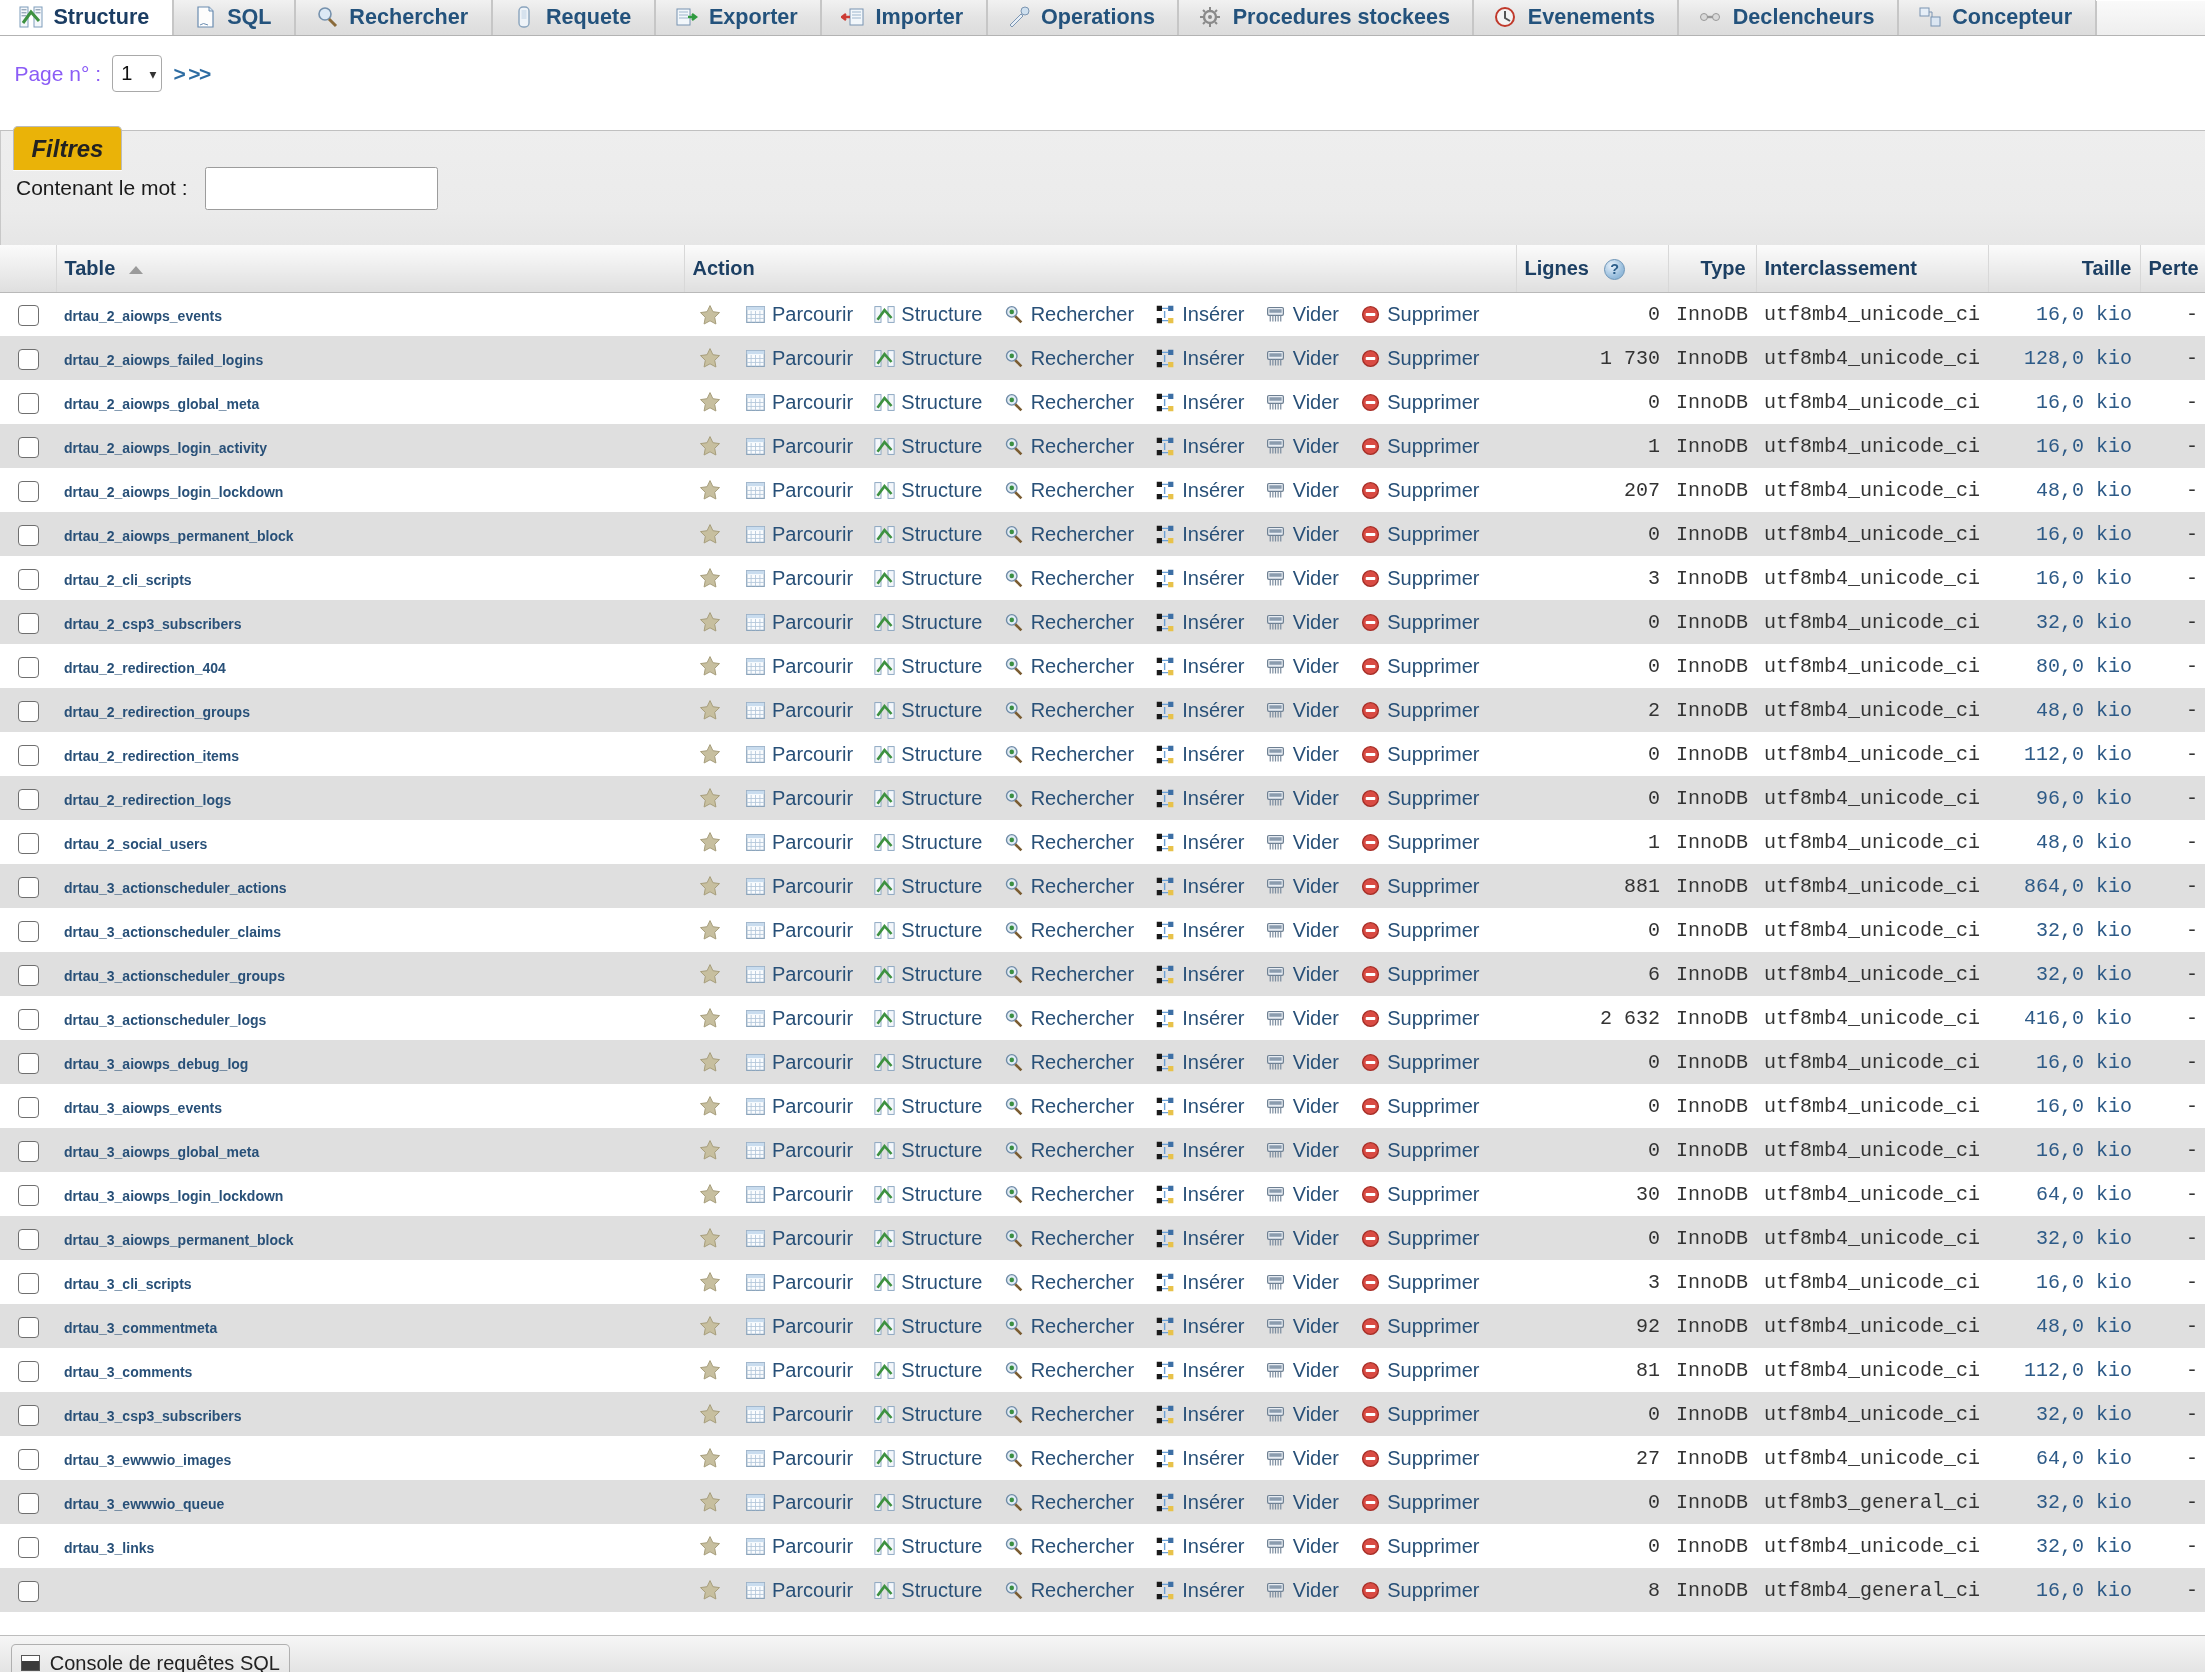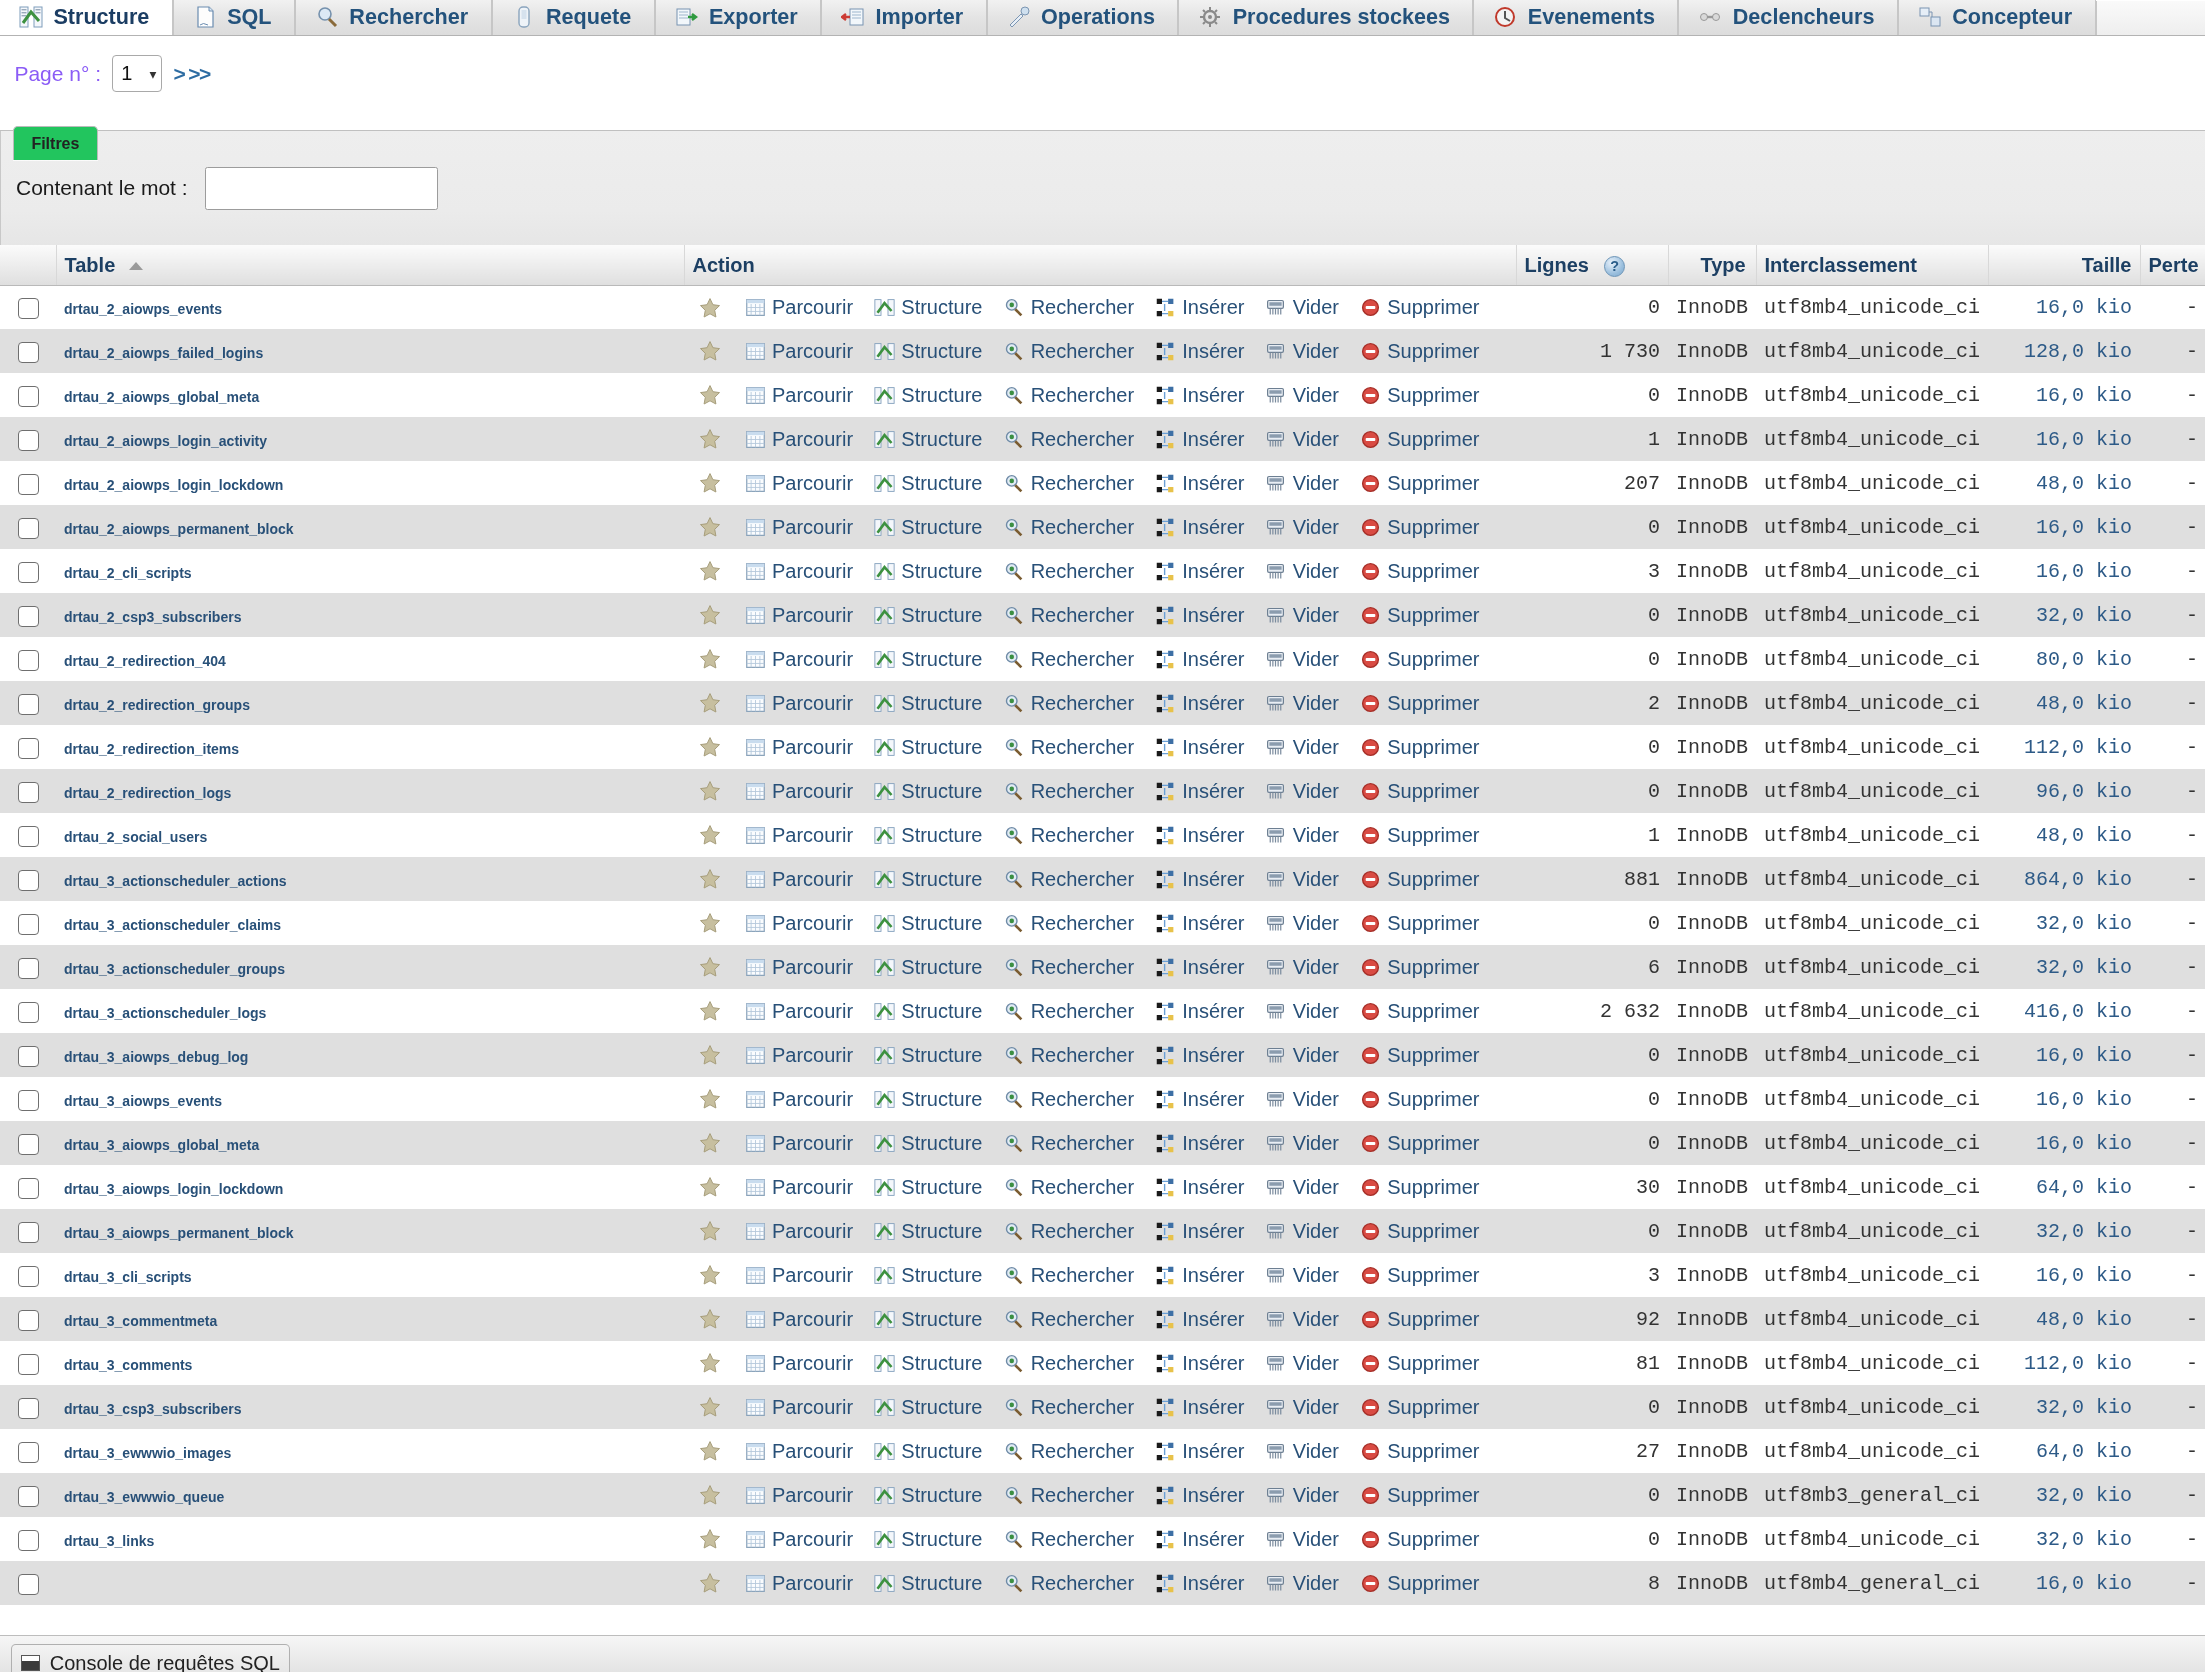--- a/index.html
+++ b/index.html
@@ -65,27 +65,28 @@
     font-size: 20px; color: #111;
     cursor: pointer;
   }
   .pn-select .car { font-size: 13.6px; color:#333; }
   .pn-arrows { color:#2d6ca2; font-size:21px; font-weight:bold; letter-spacing:-1.6px; cursor:pointer;}
 
   
   #filters-wrap { position: relative; margin: 9.6px 0 0 0; }
   #filters-legend {
     position: absolute; left: 12.8px; top: -4.8px;
-    background: #22c55e;
+    background: #eab308;
     border: 0.8px solid #bbbbbb; border-bottom: none;
     border-radius: 4.8px 4.8px 0 0;
     padding: 8px 17.6px 7.2px 17.6px;
-    font-size: 16px; font-weight: bold; color: #222;
+    font-size: 24px; font-weight: bold; color: #222;
     z-index: 3;
     box-shadow: 0 0.8px 0 #fff;
+    font-style: italic;
   }
   #filters-box {
     margin-top: 24px;
     border-top: 0.8px solid #c0c0c0;
     background: linear-gradient(to bottom,#eeeeee 0%, #ebebeb 70%, #e6e6e6 100%);
     height: 115px;
     display: flex; align-items: center;
     padding-left: 16px;
     position: relative;
   }
@@ -107,21 +108,21 @@
     width: 2205px;
     table-layout: fixed;
     font-size: 20px;
   }
   #tbl thead th {
     background: linear-gradient(to bottom,#fbfbfb 0%,#ededed 50%,#dfdfdf 100%);
     border-bottom: 0.8px solid #b9b9b9;
     border-right: 0.8px solid #d8d8d8;
     color: #1c3f63;
     font-weight: bold;
-    height: 40px;
+    height: 47px;
     padding: 0 8px;
     text-align: left;
     vertical-align: middle;
     white-space: nowrap;
   }
   #tbl thead th.c-check { width: 56px; border-right:0.8px solid #d8d8d8;}
   #tbl thead th.c-name  { width: 628px; }
   #tbl thead th.c-action{ width: 832px; }
   #tbl thead th.c-rows  { width: 152px; text-align:left; }
   #tbl thead th.c-type  { width: 88px; padding-left: 32px; }

